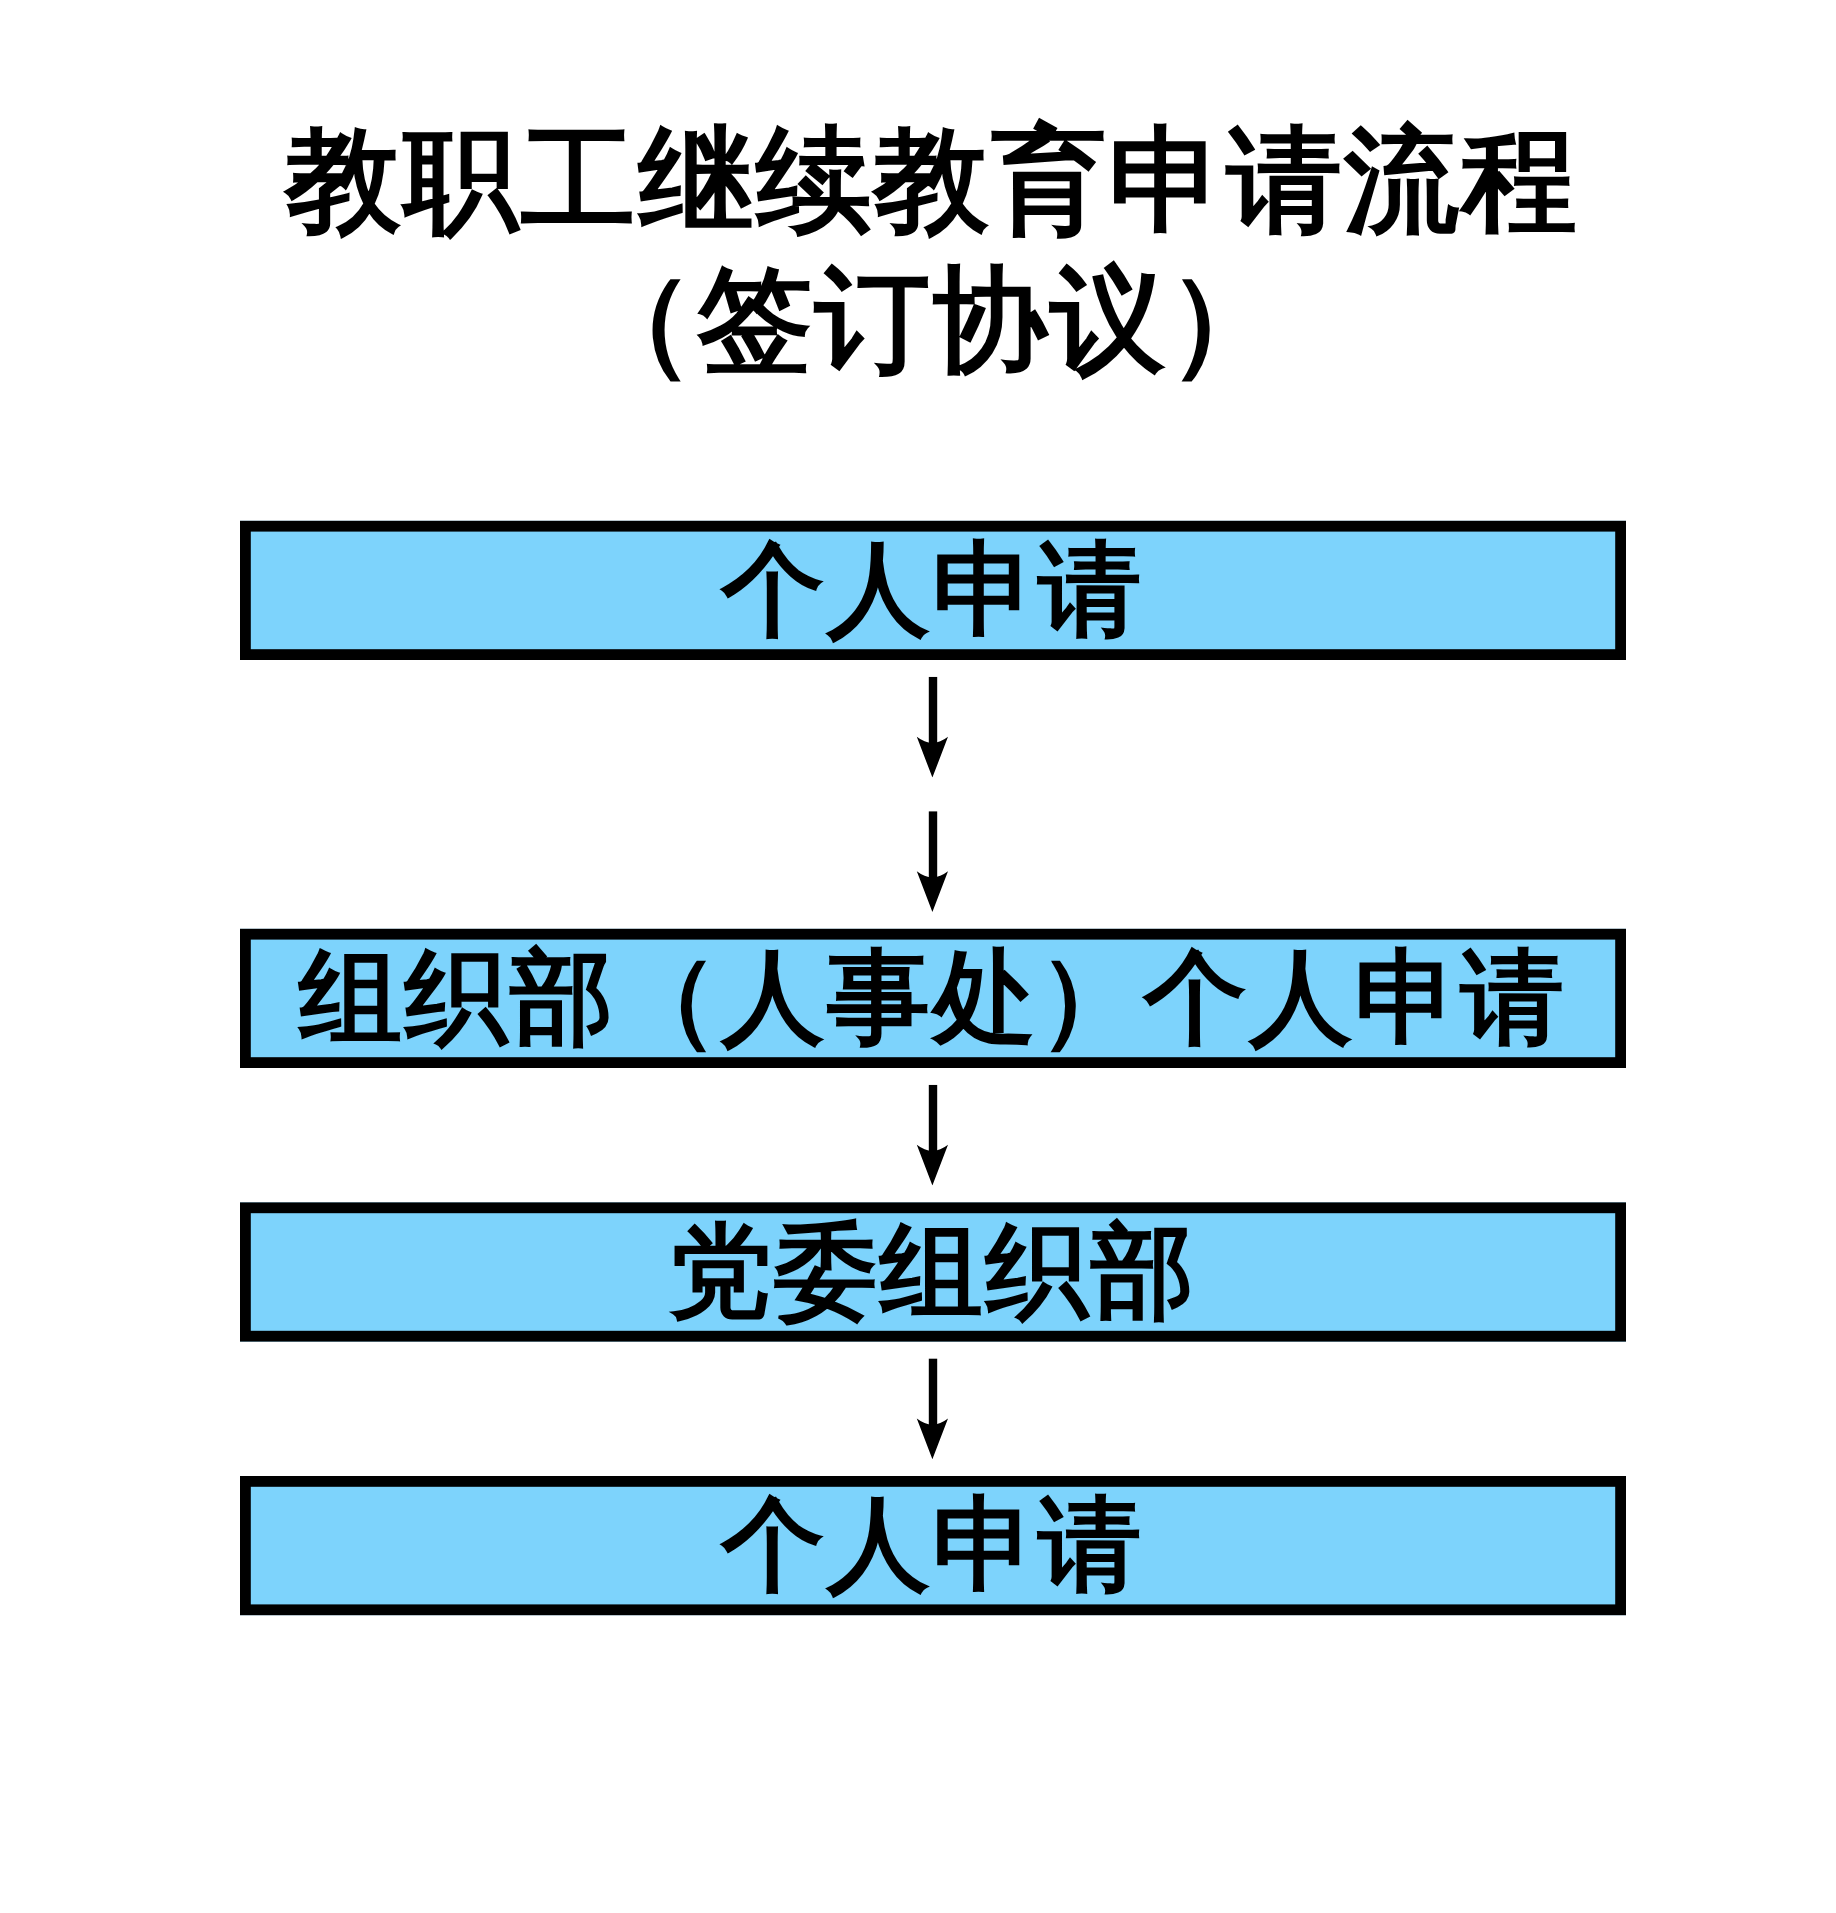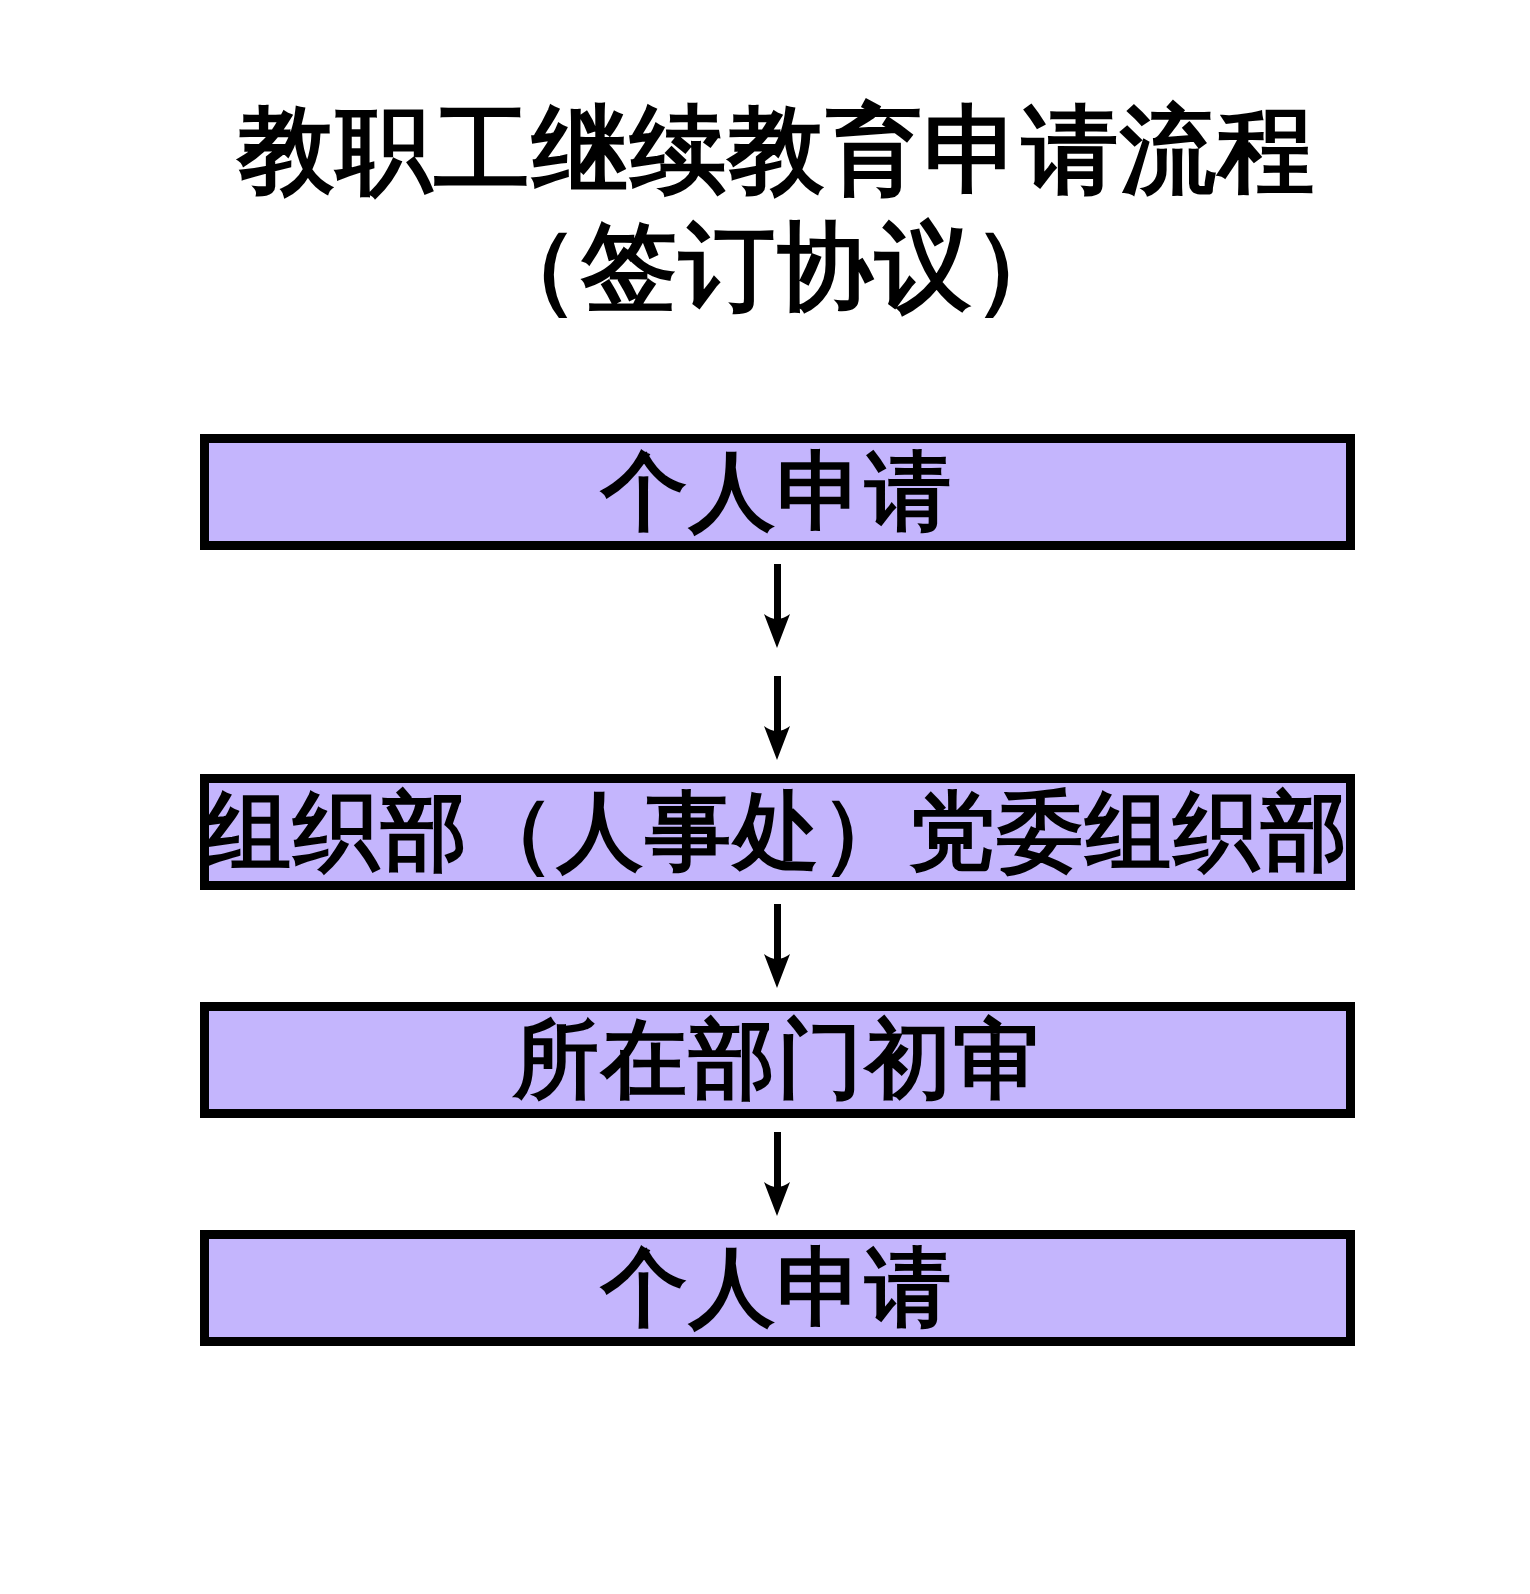--- a/index.html
+++ b/index.html
@@ -31,21 +31,21 @@
   .flow {
     margin-top: 108px;
     display: flex;
     flex-direction: column;
     align-items: center;
   }
   .flow-box {
     width: 1155px;
     height: 116px;
     border: 9px solid #000000;
-    background: #c4b5fd;
+    background: #7dd3fc;
     display: flex;
     align-items: center;
     justify-content: center;
     font-size: 86px;
     font-weight: 600;
     letter-spacing: 2px;
     white-space: nowrap;
     line-height: 1;
   }
   .arrow {
@@ -81,32 +81,32 @@
 
 
     <div class="arrow">
       <svg width="34" height="84" viewBox="0 0 34 84" xmlns="http://www.w3.org/2000/svg">
         <rect x="14" y="0" width="7" height="58" fill="#000000"></rect>
         <path d="M17 84 L4 50 Q17 60 30 50 Z" fill="#000000"></path>
       </svg>
     </div>
 
     <div class="flow-box">
-      <span>组织部（人事处）党委组织部</span>
+      <span>组织部（人事处）个人申请</span>
     </div>
 
     <div class="arrow">
       <svg width="34" height="84" viewBox="0 0 34 84" xmlns="http://www.w3.org/2000/svg">
         <rect x="14" y="0" width="7" height="58" fill="#000000"></rect>
         <path d="M17 84 L4 50 Q17 60 30 50 Z" fill="#000000"></path>
       </svg>
     </div>
 
     <div class="flow-box">
-      <span>所在部门初审</span>
+      <span>党委组织部</span>
     </div>
 
     <div class="arrow">
       <svg width="34" height="84" viewBox="0 0 34 84" xmlns="http://www.w3.org/2000/svg">
         <rect x="14" y="0" width="7" height="58" fill="#000000"></rect>
         <path d="M17 84 L4 50 Q17 60 30 50 Z" fill="#000000"></path>
       </svg>
     </div>
 
     <div class="flow-box">

